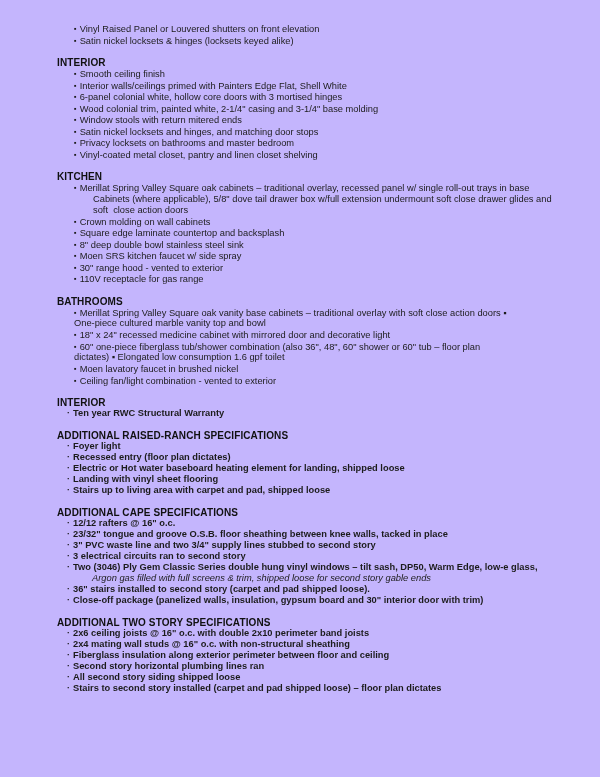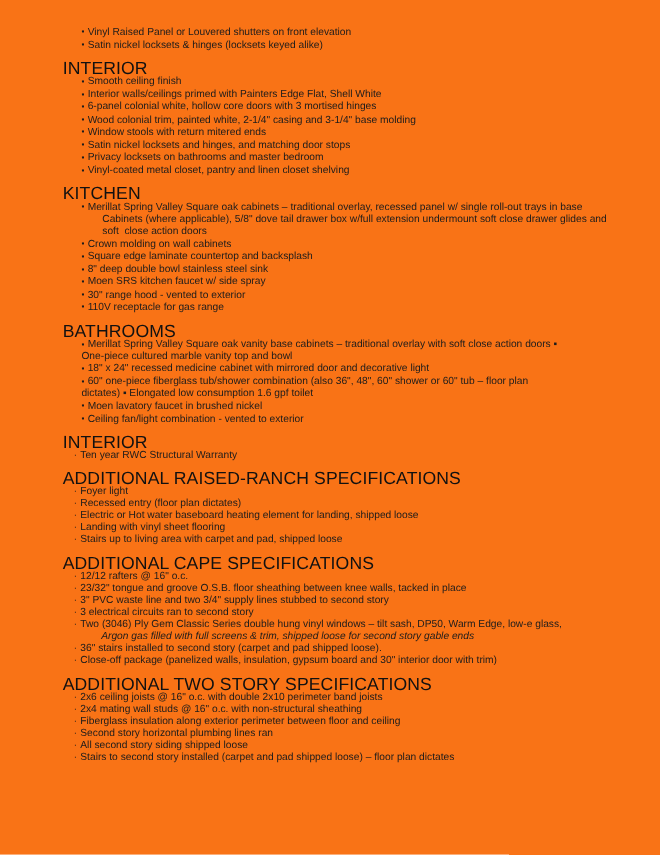--- a/index.html
+++ b/index.html
@@ -4,51 +4,51 @@
 <style>
   html, body {
     margin: 0;
     padding: 0;
     background: #ffffff;
   }
   .page {
     position: relative;
     width: 600px;
     height: 777px;
-    background: #f97316;
+    background: #c4b5fd;
     overflow: hidden;
     font-family: "Liberation Sans", "DejaVu Sans", sans-serif;
     color: #1c1c1c;
   }
   .doc {
     padding: 23px 30px 0 57px;
   }
   .sec { margin: 0; }
   .sec-heading {
-    font-size: 16px;
-    font-weight: normal;
+    font-size: 10px;
+    font-weight: bold;
     color: #111111;
     line-height: 11px;
     margin-top: 11px;
     letter-spacing: 0.1px;
     white-space: pre;
   }
   .sec:first-child .sec-heading { margin-top: 0; }
   .line {
     font-size: 9.3px;
     line-height: 11px;
     white-space: pre;
     color: #1c1c1c;
   }
   
   .sec-upper .ind0 { padding-left: 17px; }
   .sec-upper .ind1 { padding-left: 17px; }
   .sec-upper .ind2 { padding-left: 36px; }
   
-  .sec-lower .ind0 { padding-left: 10px; }
+  .sec-lower .ind0 { padding-left: 10px; font-weight: bold; }
   .sec-lower .ind2 { padding-left: 35px; font-style: italic; }
   .blt {
     display: inline-block;
     margin-right: 3px;
   }
   .sec-upper .blt { font-size: 7.5px; vertical-align: 0.5px; }
   .sec-lower .blt { font-size: 9px; }
   .txt { white-space: pre; }
 </style>
 </head>

